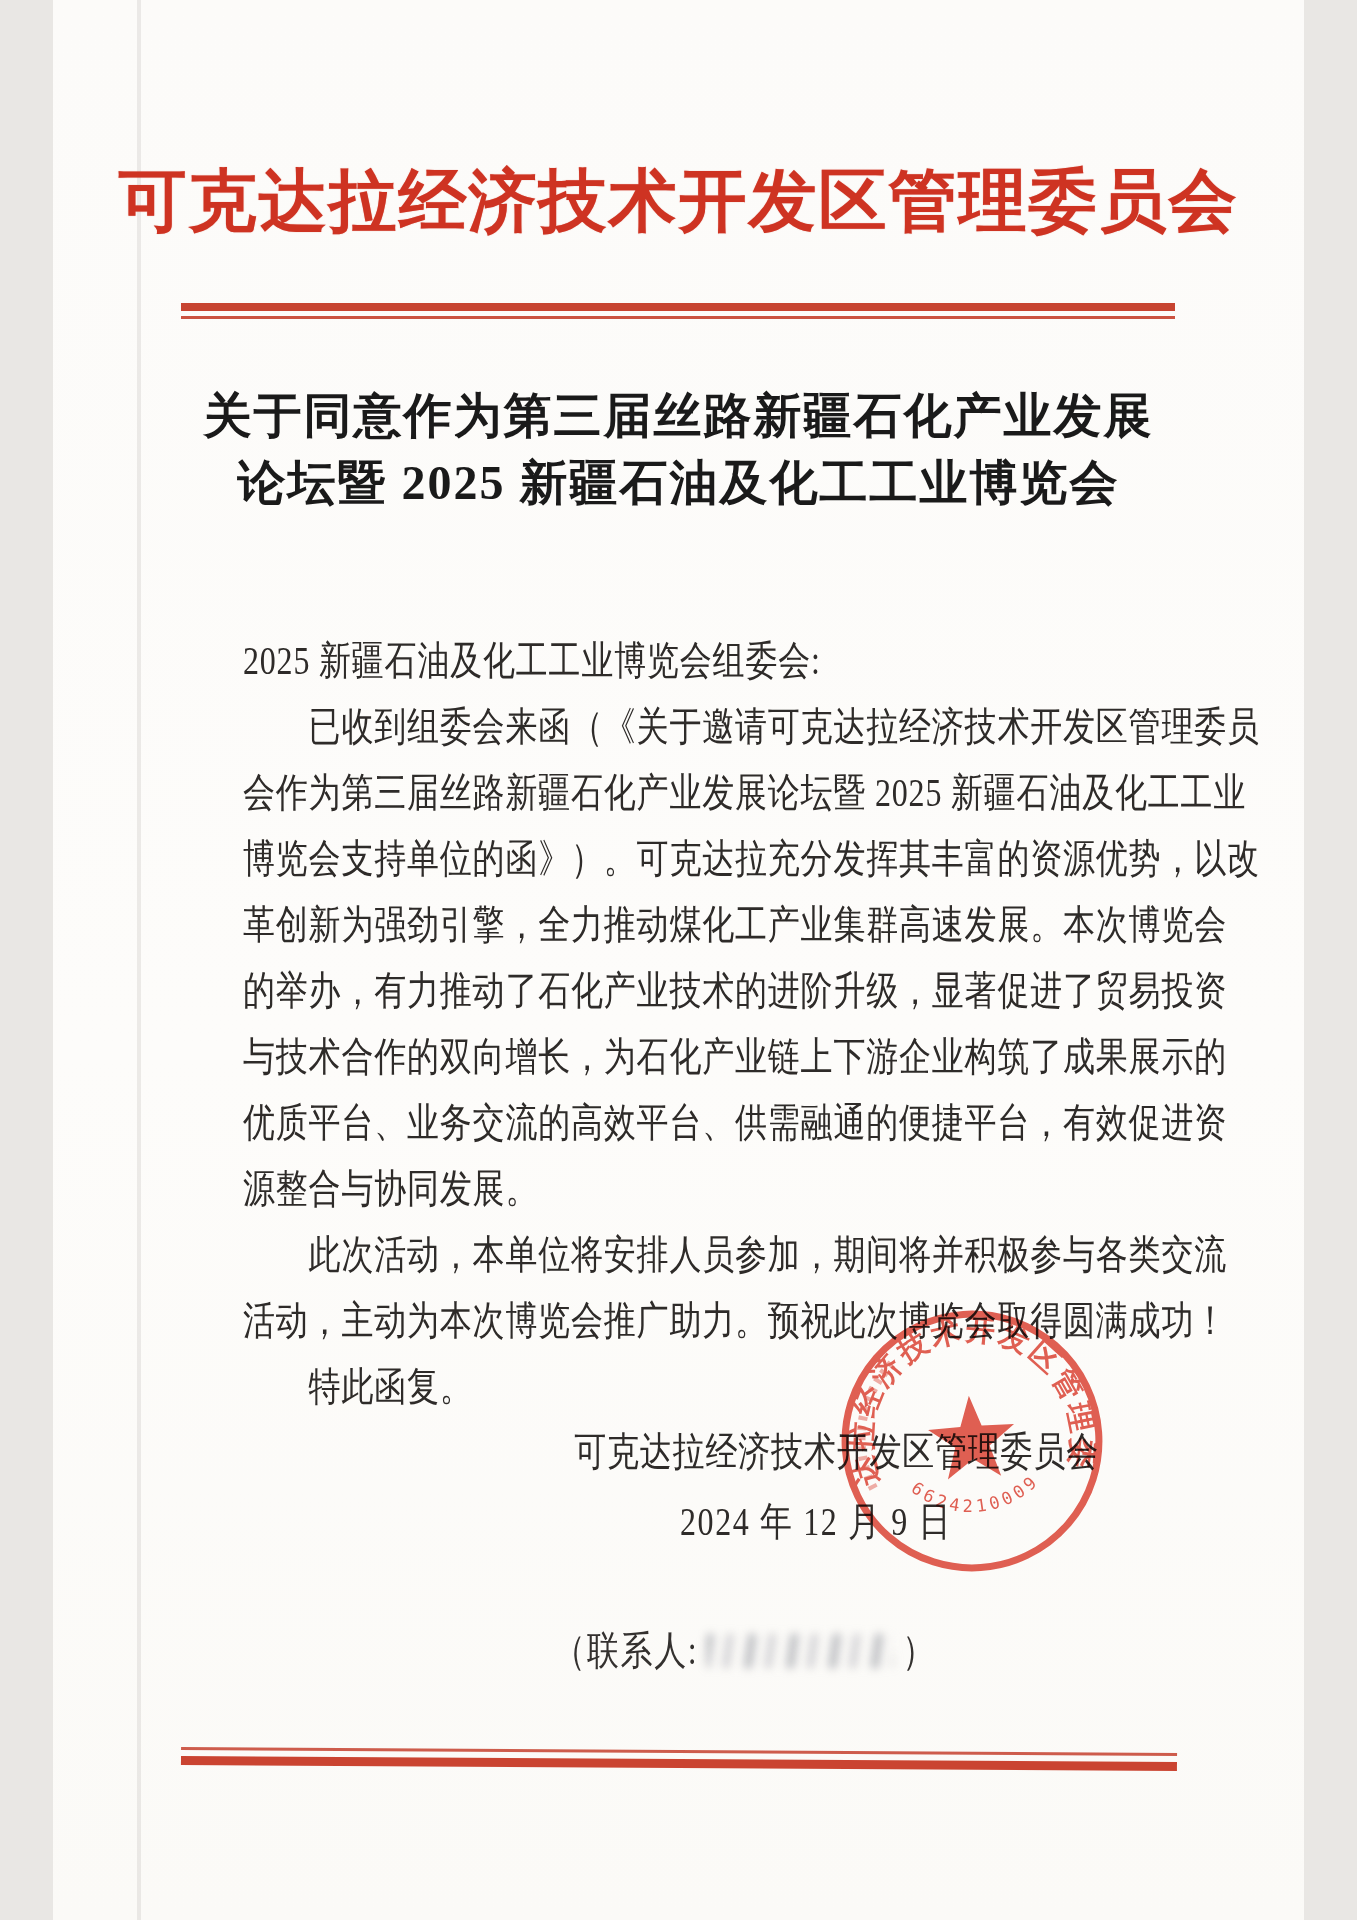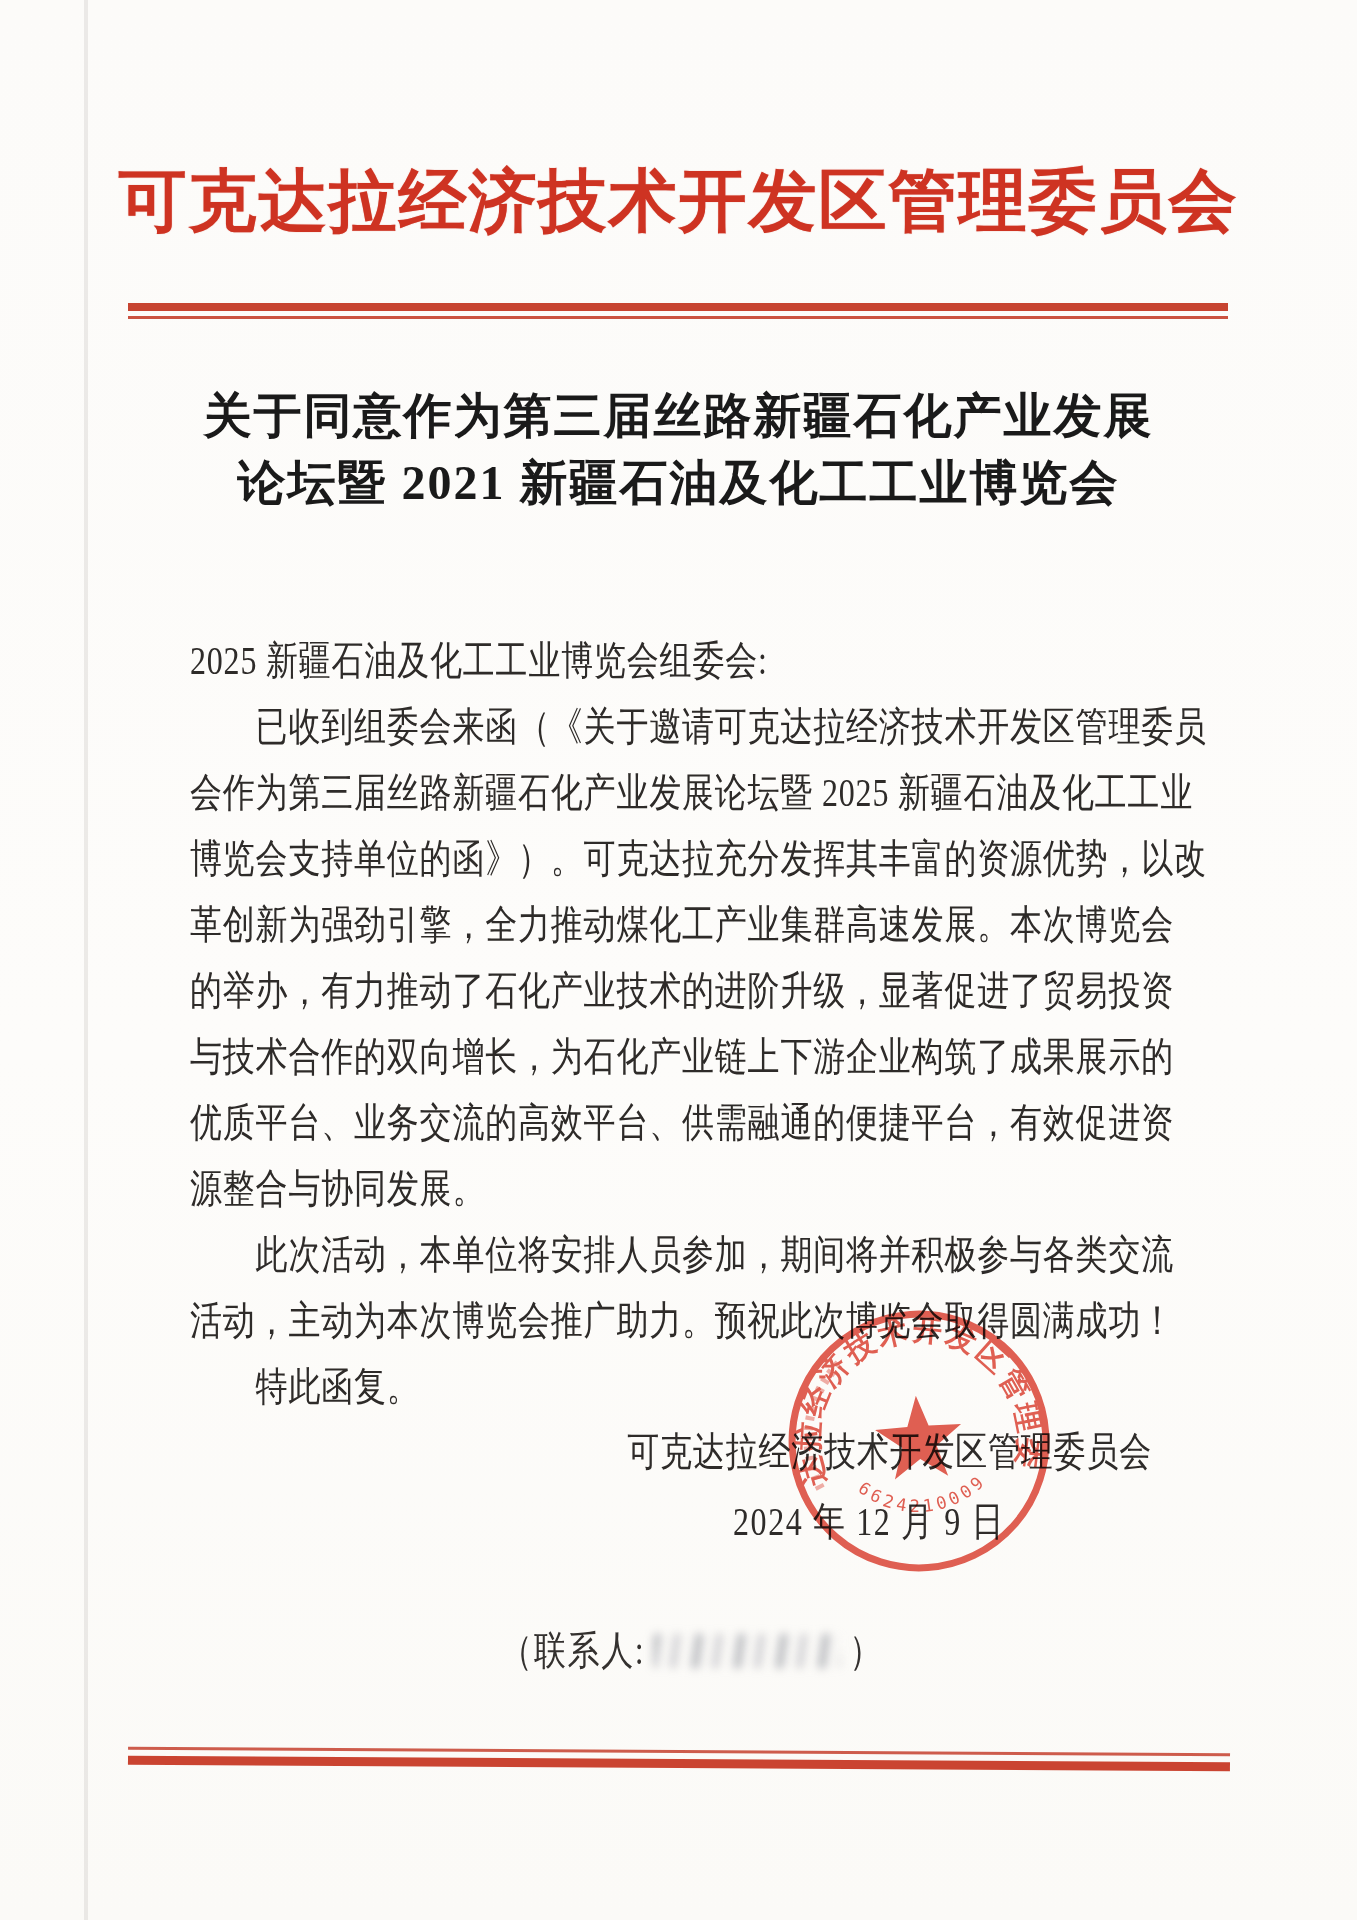--- a/index.html
+++ b/index.html
@@ -1,18 +1,18 @@
 <!DOCTYPE html>
 <html><head>
 <meta charset="utf-8">
 <style>
   html,body{margin:0;padding:0;background:#e9e7e4;}
   .page{
     position:relative;
-    width:1357px;height:1920px;
+    width:1251px;height:1920px;
     margin:0 auto;
     background:linear-gradient(180deg,#fcfbf9 0%,#fdfcfa 55%,#fbfaf7 100%);
     overflow:hidden;
     font-family:"Liberation Serif","DejaVu Serif",serif;
   }
   .scan-edge{
     position:absolute;left:84px;top:0;width:4px;height:100%;
     background:rgba(150,140,135,.16);
   }
   .red-header{
@@ -85,21 +85,21 @@
 
   <div class="red-header">可克达拉经济技术开发区管理委员会</div>
 
   <div class="rule-top">
     <div class="thick"></div>
     <div class="thin"></div>
   </div>
 
   <div class="doc-title">
     <div>关于同意作为第三届丝路新疆石化产业发展</div>
-    <div>论坛暨 2021 新疆石油及化工工业博览会</div>
+    <div>论坛暨 2025 新疆石油及化工工业博览会</div>
   </div>
 
   <div class="body-text">
     <div class="line">2025 新疆石油及化工工业博览会组委会:</div>
     <div class="line">　　已收到组委会来函（《关于邀请可克达拉经济技术开发区管理委员</div>
     <div class="line">会作为第三届丝路新疆石化产业发展论坛暨 2025 新疆石油及化工工业</div>
     <div class="line">博览会支持单位的函》）。可克达拉充分发挥其丰富的资源优势，以改</div>
     <div class="line">革创新为强劲引擎，全力推动煤化工产业集群高速发展。本次博览会</div>
     <div class="line">的举办，有力推动了石化产业技术的进阶升级，显著促进了贸易投资</div>
     <div class="line">与技术合作的双向增长，为石化产业链上下游企业构筑了成果展示的</div>

